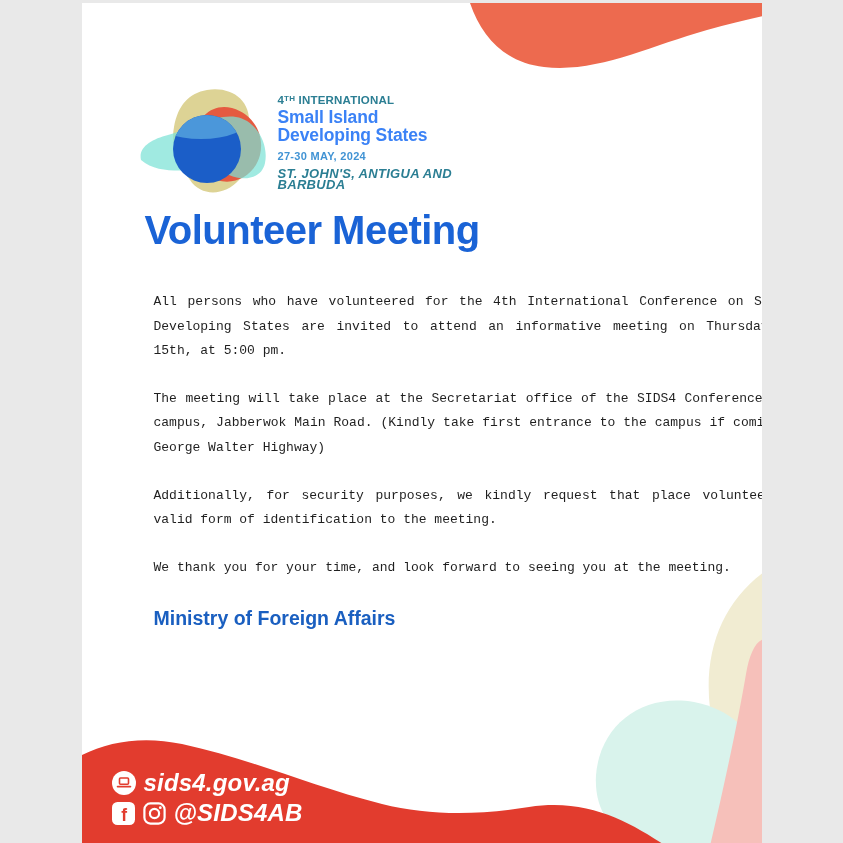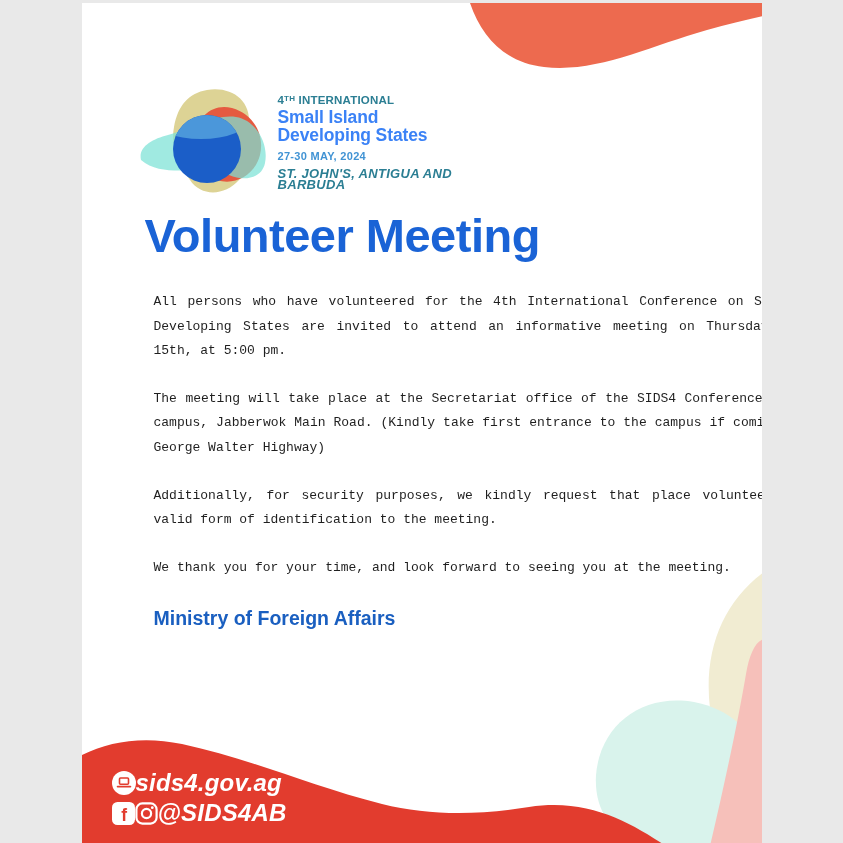--- a/index.html
+++ b/index.html
@@ -18,37 +18,37 @@
   .logo-text{position:absolute;left:196px;top:89px;width:230px;}
   .logo-line-small{font-size:11.5px;font-weight:700;color:#2b7e93;line-height:13.5px;letter-spacing:.2px;}
   .logo-line-small sup{font-size:8px;vertical-align:3px;}
   .logo-line-name{font-size:17.5px;font-weight:700;color:#3b82f6;line-height:18.5px;letter-spacing:-.1px;}
   .logo-line-date{font-size:11px;font-weight:700;color:#4193d4;line-height:17px;margin-top:3px;letter-spacing:.3px;}
   .logo-line-loc{font-size:13px;font-weight:700;color:#2b7e93;line-height:11px;margin-top:3px;letter-spacing:.3px;font-style:italic;}
 
   
   .title{
     position:absolute;left:63px;top:205px;margin:0;
-    font-size:47px;font-weight:700;color:#1a63d6;letter-spacing:-.5px;
+    font-size:40px;font-weight:700;color:#1a63d6;letter-spacing:-.5px;
   }
 
   
   .body-copy{position:absolute;left:72px;top:287px;width:697px;color:#1f1f1f;}
   .body-copy p{
     margin:0 0 23px 0;
     font-size:13px;line-height:24.6px;
     text-align:justify;
     font-family:Liberation Mono, monospace;
   }
   .body-copy p.last-para{margin-bottom:26px;}
   .signature{color:#1a5fc0;font-weight:700;font-size:19.5px;line-height:24.6px;}
 
   
   .footer-content{position:absolute;left:30px;top:765px;z-index:3;color:#ffffff;}
-  .footer-row{display:flex;align-items:center;height:30px;}
+  .footer-row{display:flex;align-items:center;gap:8px;height:30px;}
   .footer-text{font-size:24px;font-weight:700;font-style:italic;letter-spacing:.2px;}
   .icon{display:block;}
 </style>
 </head>
 <body>
 
 <div class="page">
 
   <svg class="bg-svg" viewBox="0 0 843 843" aria-hidden="true">
 

